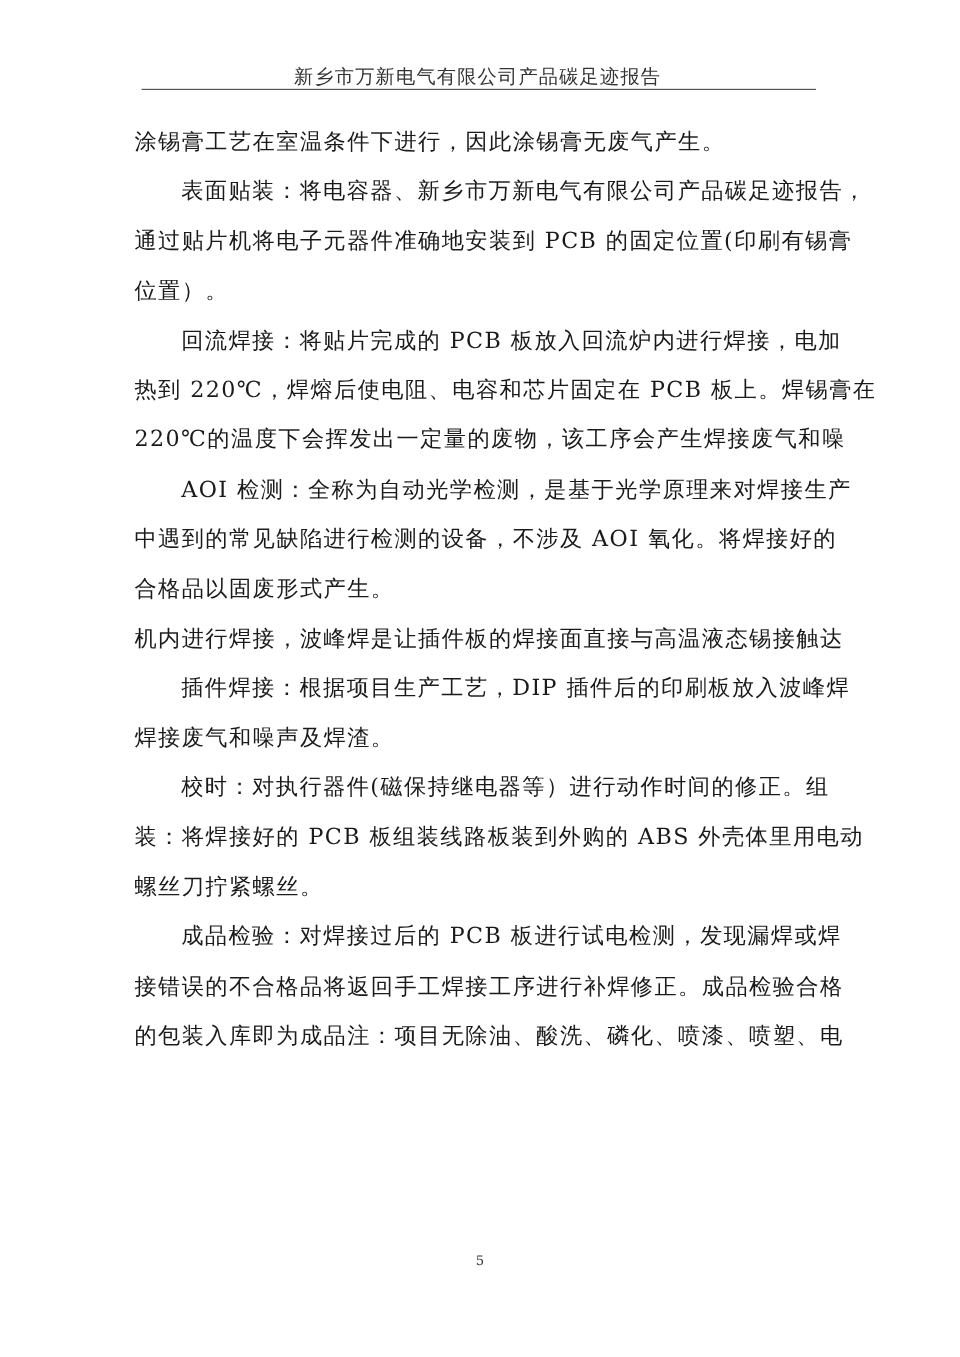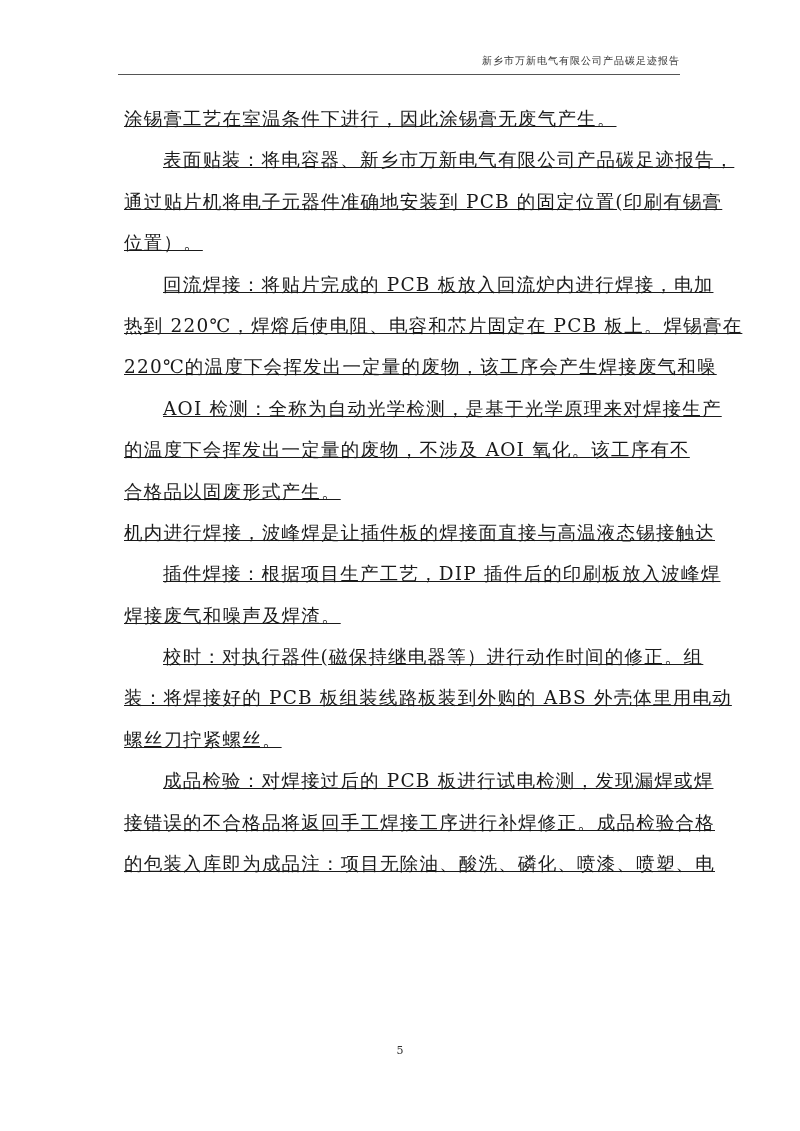--- a/index.html
+++ b/index.html
@@ -13,39 +13,38 @@
       position: relative;
       overflow: hidden;
       font-family: "DejaVu Serif", "Liberation Serif", serif;
       color: #1a1a1a;
     }
     .header {
       position: absolute;
       left: 116px;
       top: 54px;
       width: 564px;
-      text-align: right;
-      font-size: 10px;
+      text-align: center;
+      font-size: 16px;
       letter-spacing: 1px;
       color: #333;
     }
     .header-rule {
       position: absolute;
       left: 118px;
       top: 74px;
       width: 562px;
       height: 0;
       border-top: 1.5px solid #555;
     }
     .body-text {
       position: absolute;
-      left: 124px;
+      left: 112px;
       top: 98px;
       width: 566px;
-      text-decoration: underline;
     }
     .line {
       height: 41.4px;
       line-height: 41.4px;
       font-size: 18.5px;
       white-space: nowrap;
       letter-spacing: 1.2px;
     }
     .line.indent {
       padding-left: 39px;
@@ -79,21 +78,21 @@
   </div>
 
   <div>
     <div class="line indent">回流焊接：将贴片完成的 PCB 板放入回流炉内进行焊接，电加</div>
     <div class="line">热到 220℃，焊熔后使电阻、电容和芯片固定在 PCB 板上。焊锡膏在</div>
     <div class="line">220℃的温度下会挥发出一定量的废物，该工序会产生焊接废气和噪</div>
   </div>
 
   <div>
     <div class="line indent">AOI 检测：全称为自动光学检测，是基于光学原理来对焊接生产</div>
-    <div class="line">的温度下会挥发出一定量的废物，不涉及 AOI 氧化。该工序有不</div>
+    <div class="line">中遇到的常见缺陷进行检测的设备，不涉及 AOI 氧化。将焊接好的</div>
     <div class="line">合格品以固废形式产生。</div>
   </div>
 
   <div>
     <div class="line">机内进行焊接，波峰焊是让插件板的焊接面直接与高温液态锡接触达</div>
     <div class="line indent">插件焊接：根据项目生产工艺，DIP 插件后的印刷板放入波峰焊</div>
     <div class="line">焊接废气和噪声及焊渣。</div>
   </div>
 
   <div>

